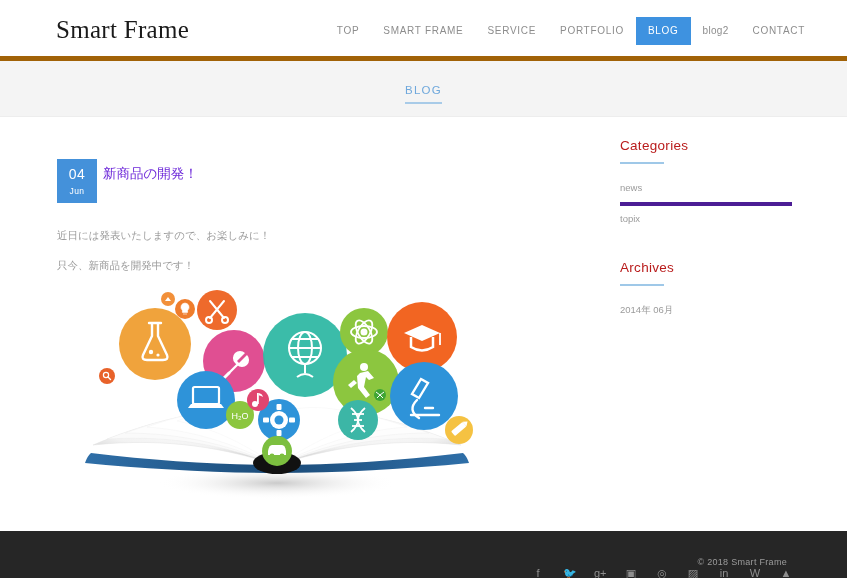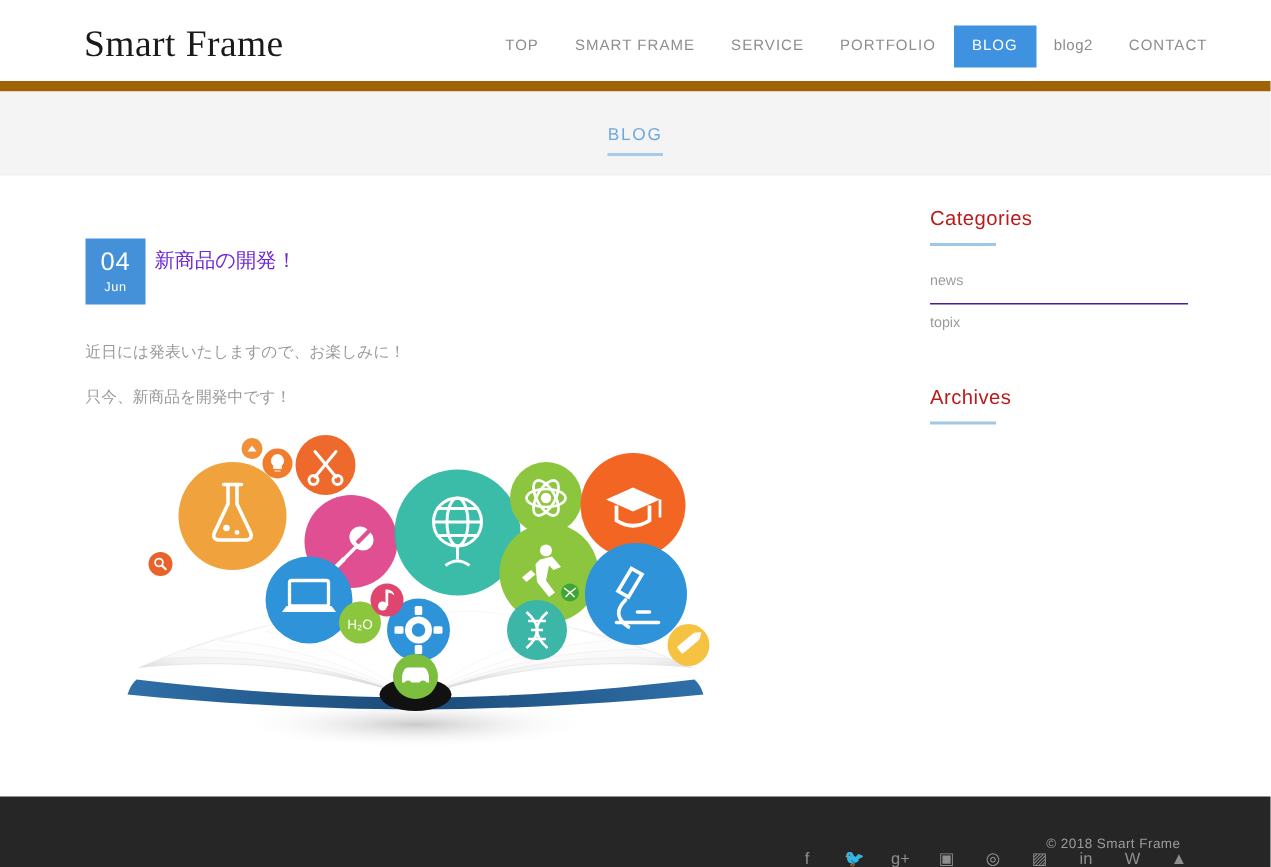--- a/index.html
+++ b/index.html
@@ -9,21 +9,21 @@
     background: #ffffff;
     font-family: "Liberation Sans", "DejaVu Sans", sans-serif;
     -webkit-font-smoothing: antialiased;
   }
 
   
   .header {
     position: absolute; top: 0; left: 0;
     width: 847px; height: 61px;
     background: #ffffff;
-    border-bottom: 7px solid #a16207;
+    border-bottom: 5px solid #a16207;
   }
   .logo {
     position: absolute; left: 56px; top: 14px;
     font-family: "Liberation Serif", "DejaVu Serif", serif;
     font-size: 25px; color: #1a1a1a; letter-spacing: 0.3px;
     line-height: 32px; cursor: pointer;
   }
   .nav {
     position: absolute; right: 30px; top: 0;
     height: 61px; display: flex; align-items: center; gap: 0px;
@@ -65,21 +65,21 @@
   }
 
   
   .post-head { position: relative; height: 60px; }
   .date-badge {
     position: absolute; left: 0; top: 0;
     width: 40px; height: 44px; background: #4491da;
     color: #ffffff; text-align: center;
   }
   .date-day {
-    display: block; font-size: 17px; line-height: 17px;
+    display: block; font-size: 14px; line-height: 17px;
     padding-top: 7px; letter-spacing: 0.5px;
   }
   .date-mon {
     display: block; font-size: 8.5px; line-height: 11px;
     padding-top: 3px; letter-spacing: 0.4px;
   }
   .post-title {
     position: absolute; left: 46px; top: 5px;
     font-size: 13.5px; color: #6d28d9; line-height: 20px;
   }
@@ -101,21 +101,21 @@
   .side-head {
     font-size: 13.5px; color: #b91c1c; letter-spacing: 0.3px;
     padding-bottom: 7px; margin-bottom: 0px;
     line-height: 18px;
   }
   .side-head-rule {
     width: 44px; height: 2px; background: #9fc8e8; margin-bottom: 11px;
   }
   .side-item {
     font-size: 9.5px; color: #9b9b9b; line-height: 14px;
-    padding: 6px 0 7px 0; border-bottom: 1px solid #4c1d95;
+    padding: 6px 0 7px 0; border-bottom: 4px solid #4c1d95;
     cursor: pointer;
   }
   .side-item.last { border-bottom: none; }
   .side-item.plain { border-bottom: none; }
 
   
   .footer {
     position: absolute; top: 531px; left: 0;
     width: 847px; height: 47px; background: #262626;
   }
@@ -369,20 +369,21 @@
     <div class="side-block">
       <div class="side-head">Categories</div>
       <div class="side-head-rule"></div>
       <div class="side-item">news</div>
       <div class="side-item last">topix</div>
     </div>
 
     <div class="side-block">
       <div class="side-head">Archives</div>
       <div class="side-head-rule"></div>
+      <div class="side-item plain">2014年 06月</div>
     </div>
 
   </div>
 </div>
 
 <div class="footer">
   <div class="copyright">© 2018 Smart Frame</div>
   <div class="social">
     <span>f</span>
     <span>🐦</span>

